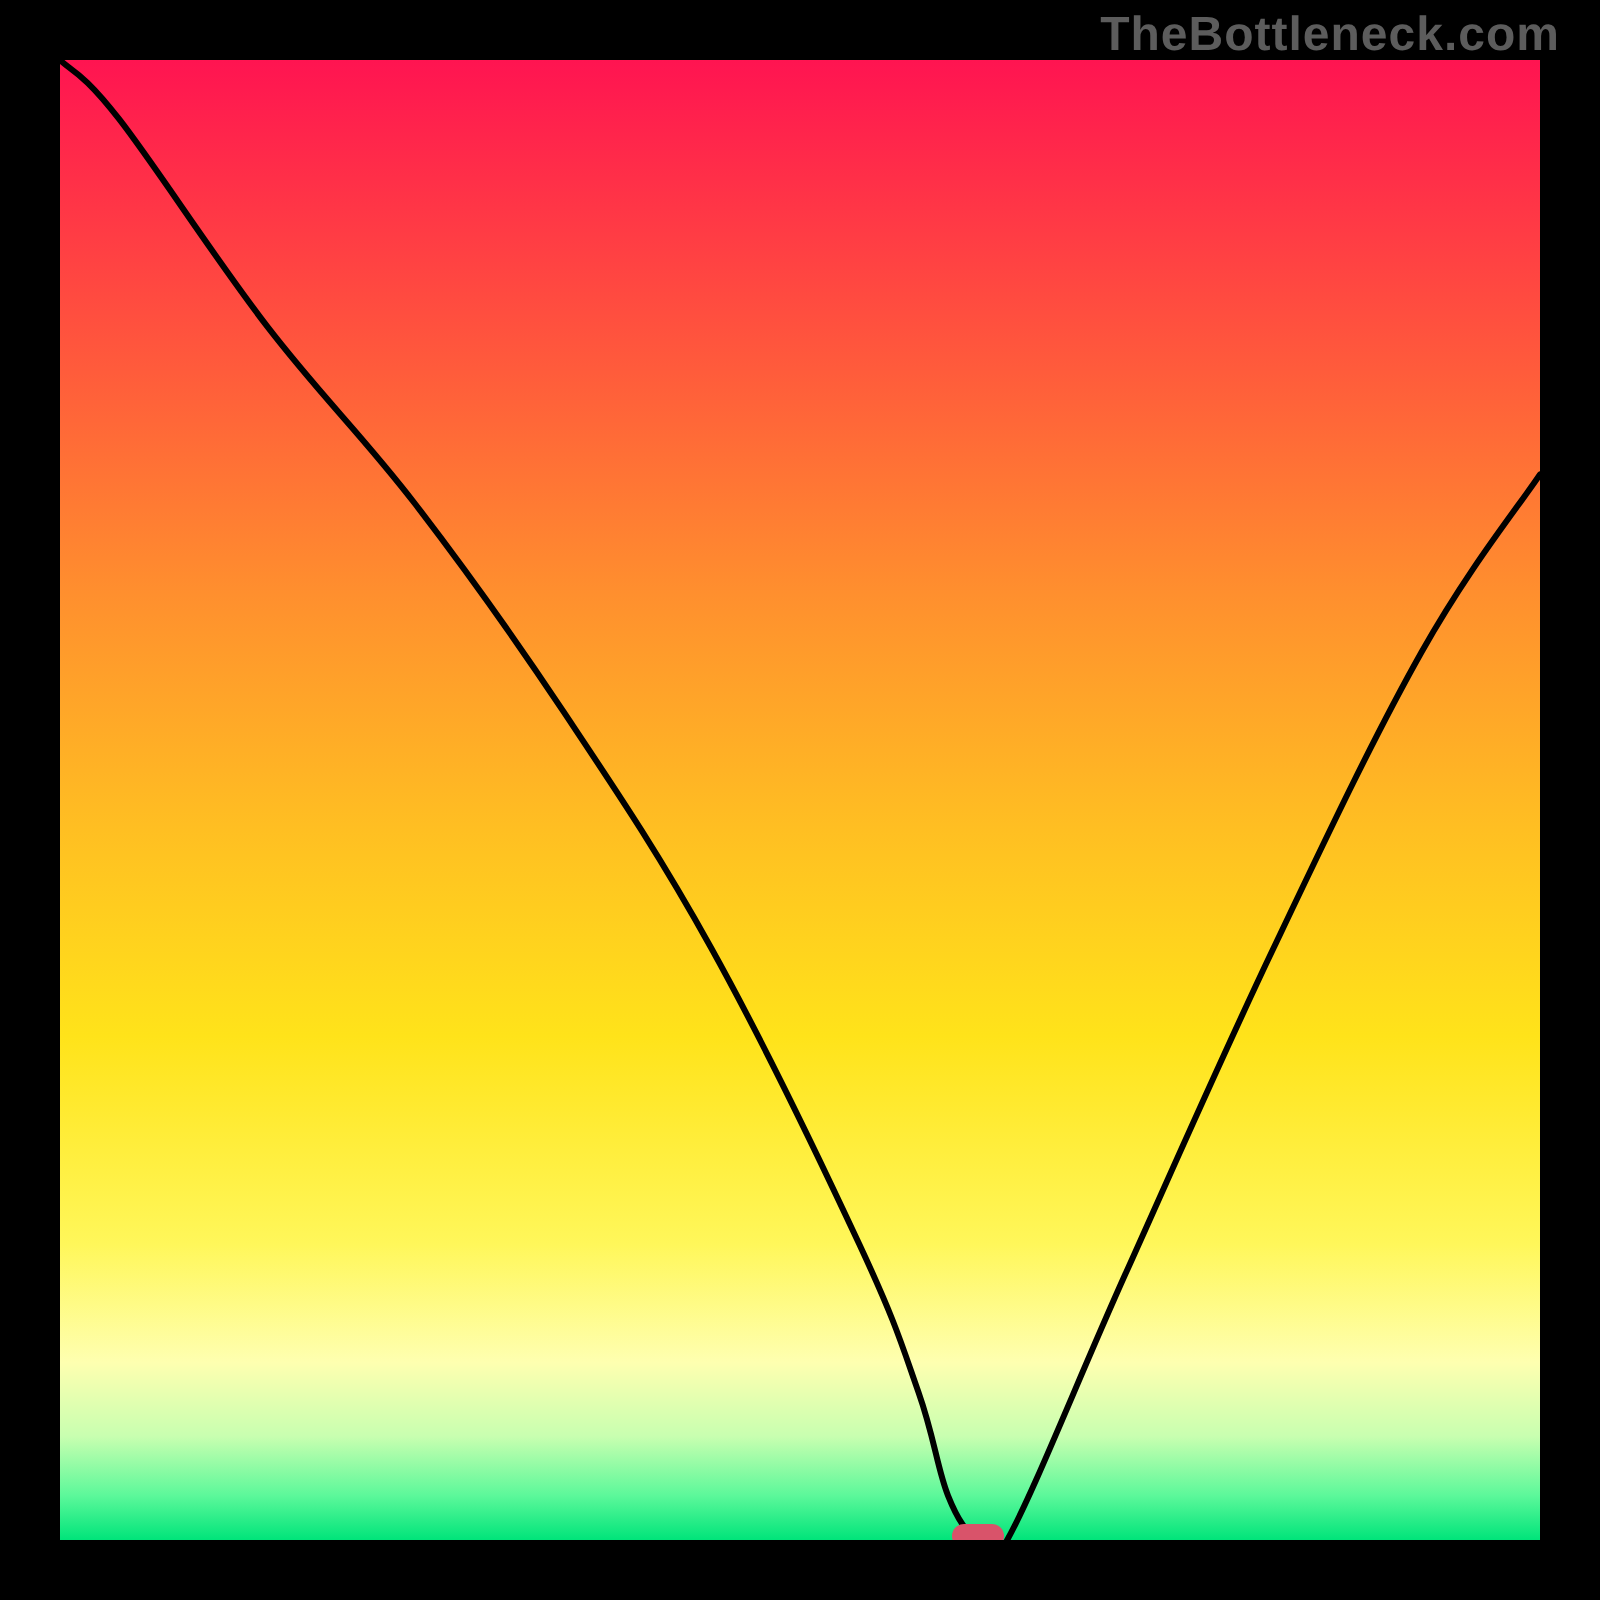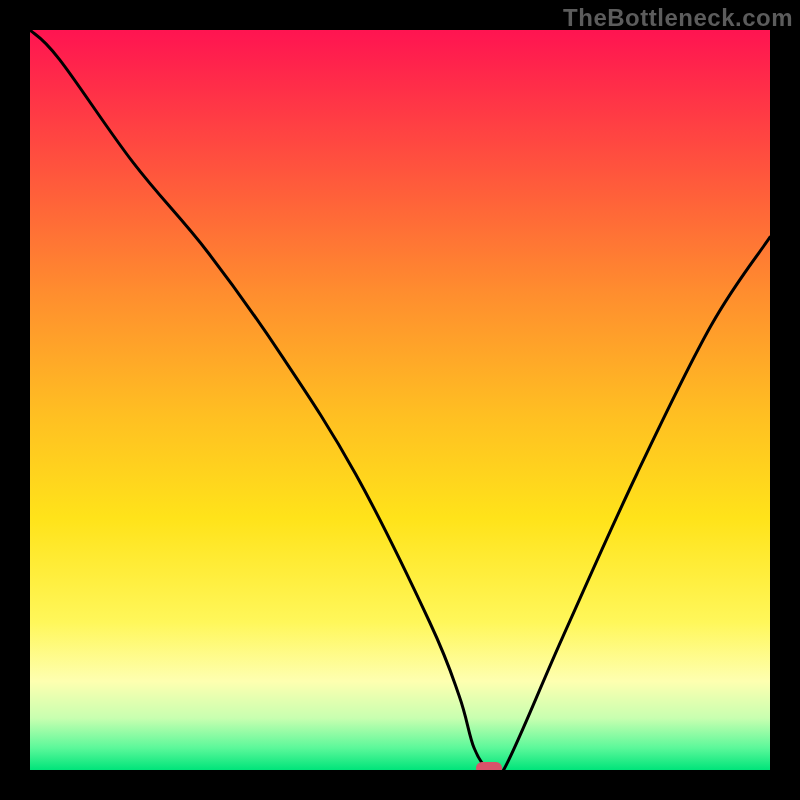--- a/index.html
+++ b/index.html
@@ -13,21 +13,21 @@
   }
   .frame {
     position: relative;
     width: 800px;
     height: 800px;
     background: #000;
   }
   .watermark {
     position: absolute;
     top: 4px;
-    right: 7px;
+    right: 20px;
     color: #5c5c5c;
     font-size: 24px;
     font-weight: 600;
     letter-spacing: 0.5px;
     z-index: 10;
   }
   .plot-area {
     position: absolute;
     left: 30px;
     top: 30px;

